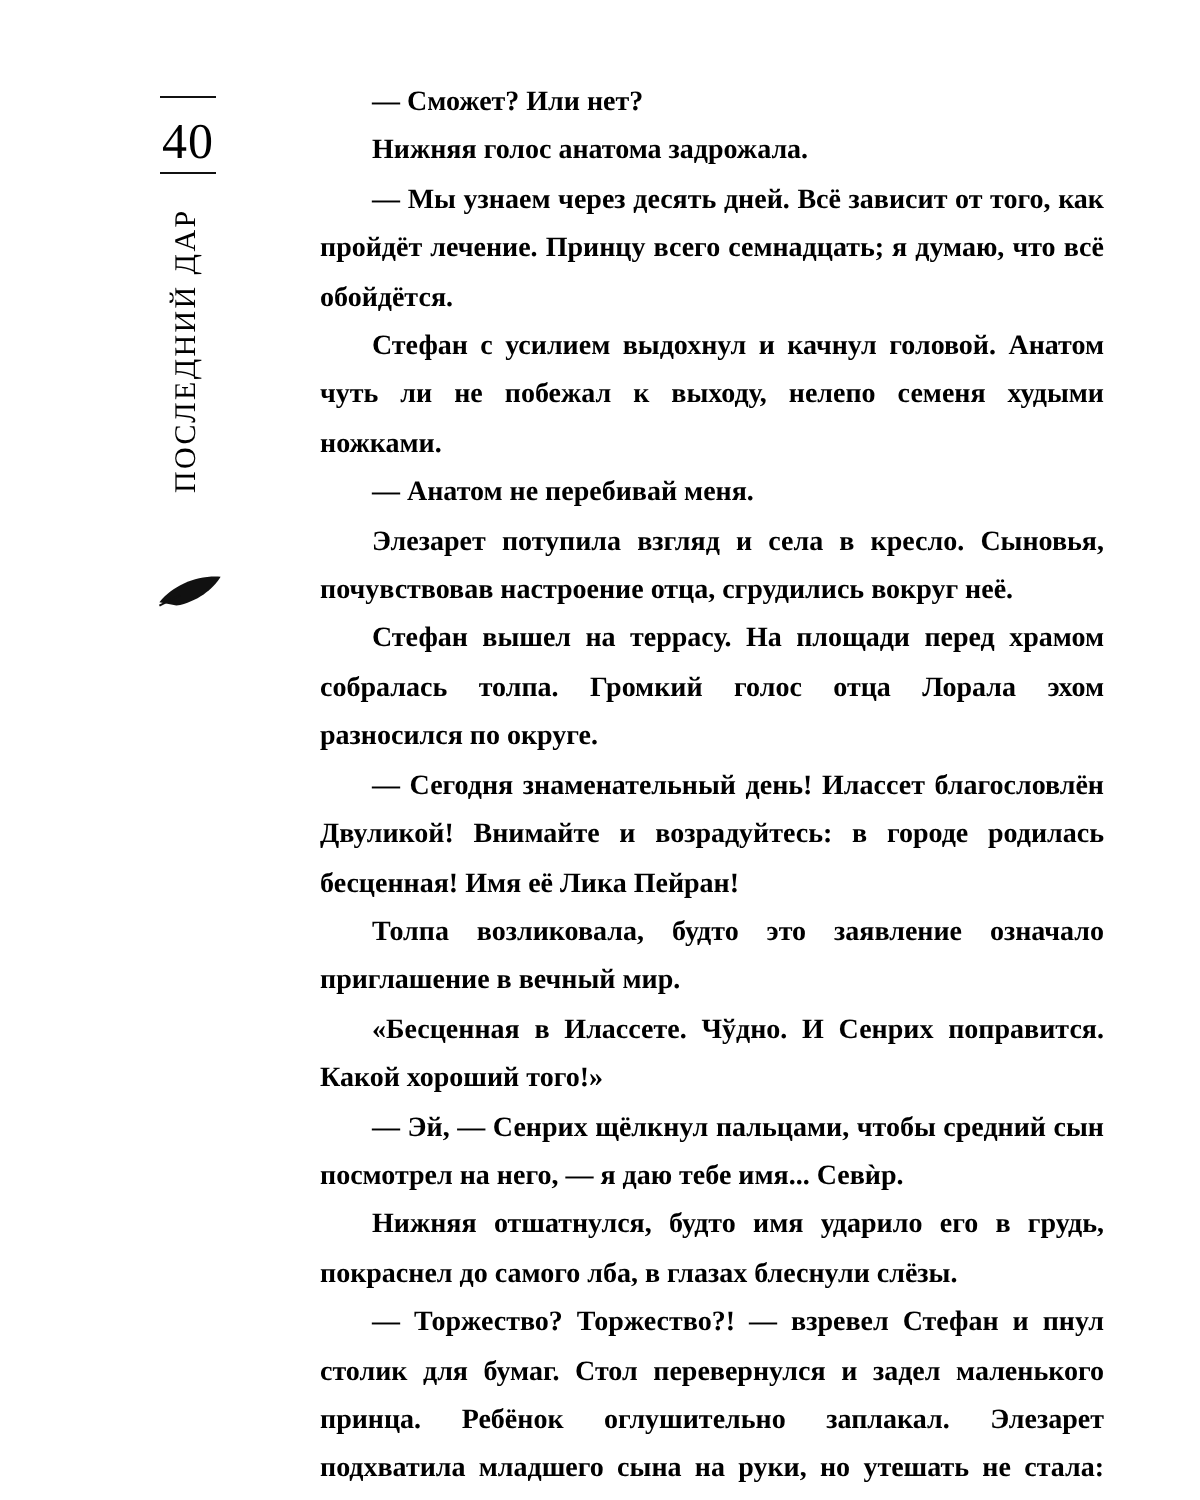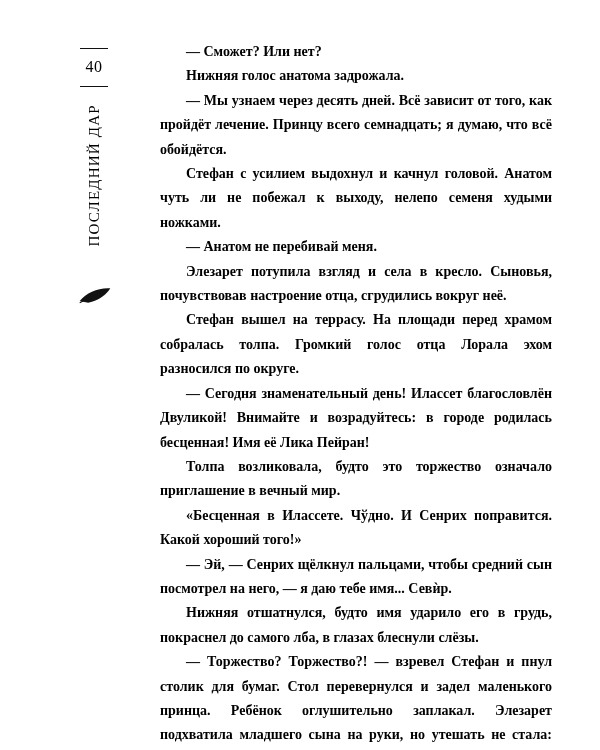--- a/index.html
+++ b/index.html
@@ -29,21 +29,21 @@
     width: 60px;
     height: 300px;
   }
   .page-number {
     position: absolute;
     left: 12px;
     top: 18px;
     width: 40px;
     text-align: center;
     font-family: "Liberation Serif", serif;
-    font-size: 16px;
+    font-size: 25px;
     letter-spacing: 0.5px;
   }
   .rule-top {
     position: absolute;
     left: 18px;
     top: 8px;
     width: 28px;
     height: 1px;
     background: #111;
   }
@@ -113,21 +113,21 @@
 
   <div class="textcol">
     <p class="para">— Сможет? Или нет?</p>
     <p class="para">Нижняя голос анатома задрожала.</p>
     <p class="para">— Мы узнаем через десять дней. Всё зависит от того, как пройдёт лечение. Принцу всего семнадцать; я думаю, что всё обойдётся.</p>
     <p class="para">Стефан с усилием выдохнул и качнул головой. Анатом чуть ли не побежал к выходу, нелепо семеня худыми ножками.</p>
     <p class="para">— Анатом не перебивай меня.</p>
     <p class="para">Элезарет потупила взгляд и села в кресло. Сыновья, почувствовав настроение отца, сгрудились вокруг неё.</p>
     <p class="para">Стефан вышел на террасу. На площади перед храмом собралась толпа. Громкий голос отца Лорала эхом разносился по округе.</p>
     <p class="para">— Сегодня знаменательный день! Илассет благословлён Двуликой! Внимайте и возрадуйтесь: в городе родилась бесценная! Имя её Лика Пейран!</p>
-    <p class="para">Толпа возликовала, будто это торжество означало приглашение в вечный мир.</p>
+    <p class="para">Толпа возликовала, будто это заявление означало приглашение в вечный мир.</p>
     <p class="para">«Бесценная в Илассете. Чўдно. И Сенрих поправится. Какой хороший того!»</p>
     <p class="para">— Эй, — Сенрих щёлкнул пальцами, чтобы средний сын посмотрел на него, — я даю тебе имя... Севѝр.</p>
     <p class="para">Нижняя отшатнулся, будто имя ударило его в грудь, покраснел до самого лба, в глазах блеснули слёзы.</p>
     <p class="para">— Торжество? Торжество?! — взревел Стефан и пнул столик для бумаг. Стол перевернулся и задел маленького принца. Ребёнок оглушительно заплакал. Элезарет подхватила младшего сына на руки, но утешать не стала: она продолжила кричать на мужа.</p>
 
   </div>
 
 </div>
 
 </body></html>

